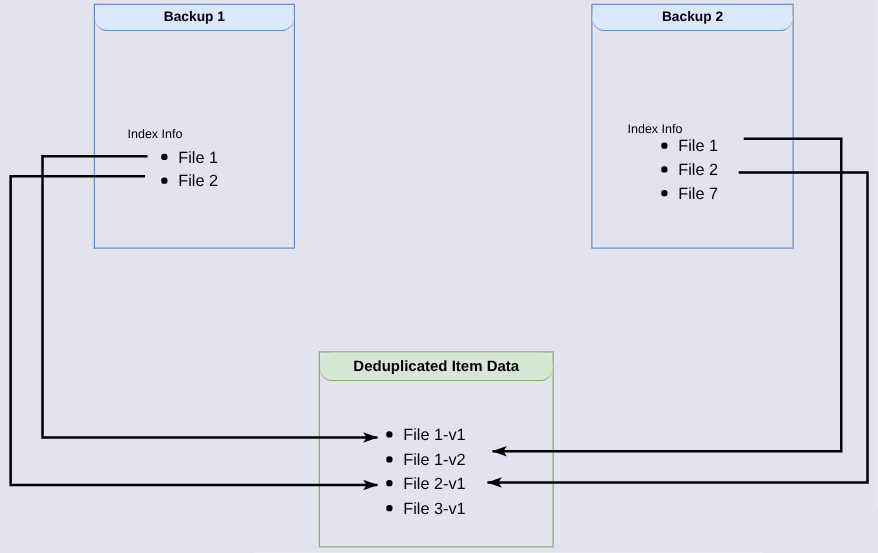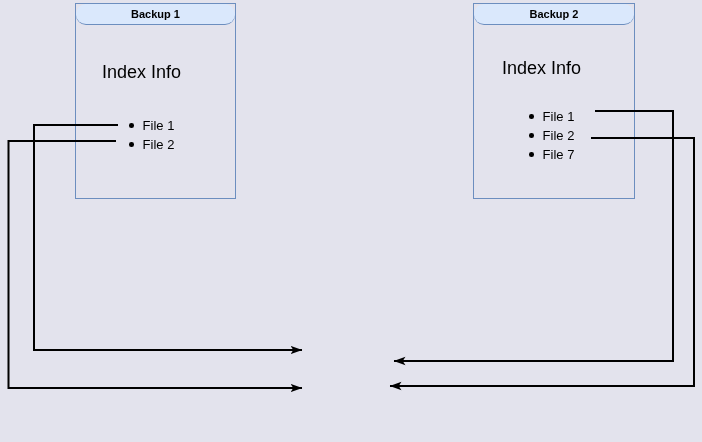--- a/index.html
+++ b/index.html
@@ -32,21 +32,21 @@
   }
   .green .box-header{
     height:23px;line-height:23px;font-size:12px;
     background:var(--green-fill,#d5e8d4);
     border-bottom:1.3px solid var(--green-border,#82b366);
   }
   #backup1{left:75px;top:3px;width:161px;height:196px;}
   #backup2{left:473px;top:3px;width:162px;height:196px;}
   #dedup{left:255px;top:281px;width:188px;height:157px;}
 
-  .box-label{position:absolute;font-size:18px;white-space:nowrap;}
+  .box-label{position:absolute;font-size:10px;white-space:nowrap;margin-top:40px;}
   #backup1 .box-label{left:26px;top:58px;}
   #backup2 .box-label{left:28px;top:54px;}
 
   ul.file-list{
     position:absolute;margin:0;padding:0;list-style:none;
     font-size:13px;
   }
   ul.file-list li{
     display:flex;align-items:center;height:19px;white-space:nowrap;
   }
@@ -103,20 +103,41 @@
         <span class="bullet"></span>
         <span>File 2</span>
       </li>
       <li>
         <span class="bullet"></span>
         <span>File 7</span>
       </li>
     </ul>
   </div>
 
+  <div class="box green" id="dedup">
+    <div class="box-header">Deduplicated Item Data</div>
+    <ul class="file-list">
+      <li>
+        <span class="bullet"></span>
+        <span>File 1-v1</span>
+      </li>
+      <li>
+        <span class="bullet"></span>
+        <span>File 1-v2</span>
+      </li>
+      <li>
+        <span class="bullet"></span>
+        <span>File 2-v1</span>
+      </li>
+      <li>
+        <span class="bullet"></span>
+        <span>File 3-v1</span>
+      </li>
+    </ul>
+  </div>
 
   <svg class="connector-layer" width="702" height="442" viewBox="0 0 702 442" xmlns="http://www.w3.org/2000/svg">
     <defs>
       <marker id="arrowhead" markerUnits="userSpaceOnUse" markerWidth="13" markerHeight="10" refX="11.5" refY="5" orient="auto">
         <path d="M0,0.8 L11.8,5 L0,9.2 L2.8,5 Z"></path>
       </marker>
     </defs>
   <polyline points="118,125 34,125 34,350 302,350" class="connector" marker-end="url(#arrowhead)"></polyline>
       <polyline points="116,141 8.5,141 8.5,388 302,388" class="connector" marker-end="url(#arrowhead)"></polyline>
       <polyline points="595,111 673,111 673,361 394,361" class="connector" marker-end="url(#arrowhead)"></polyline>

